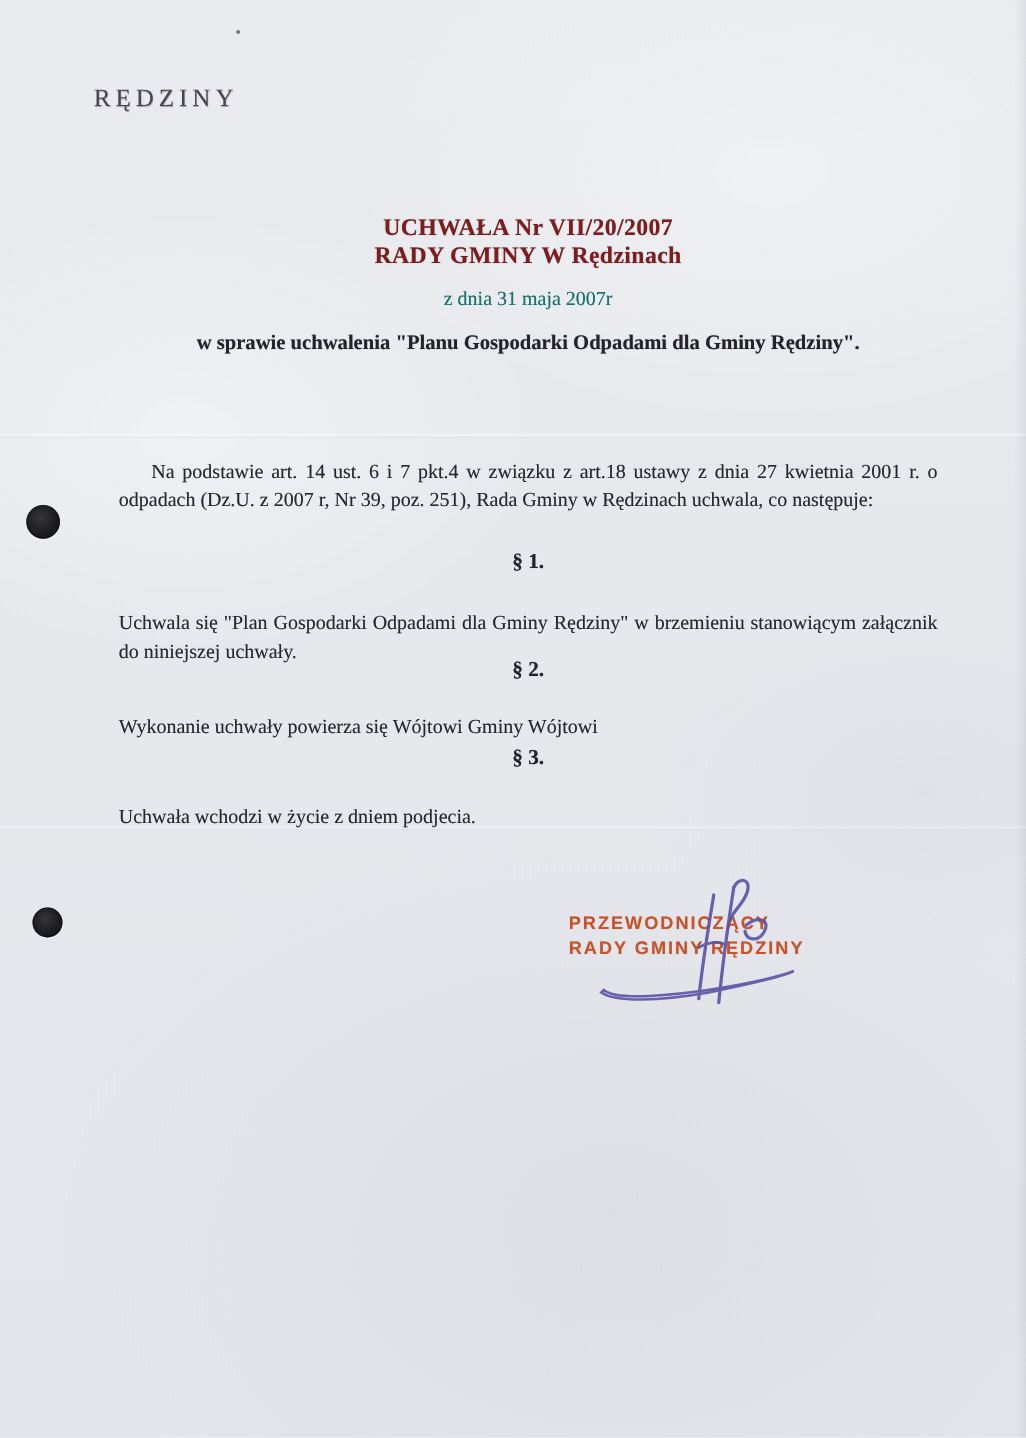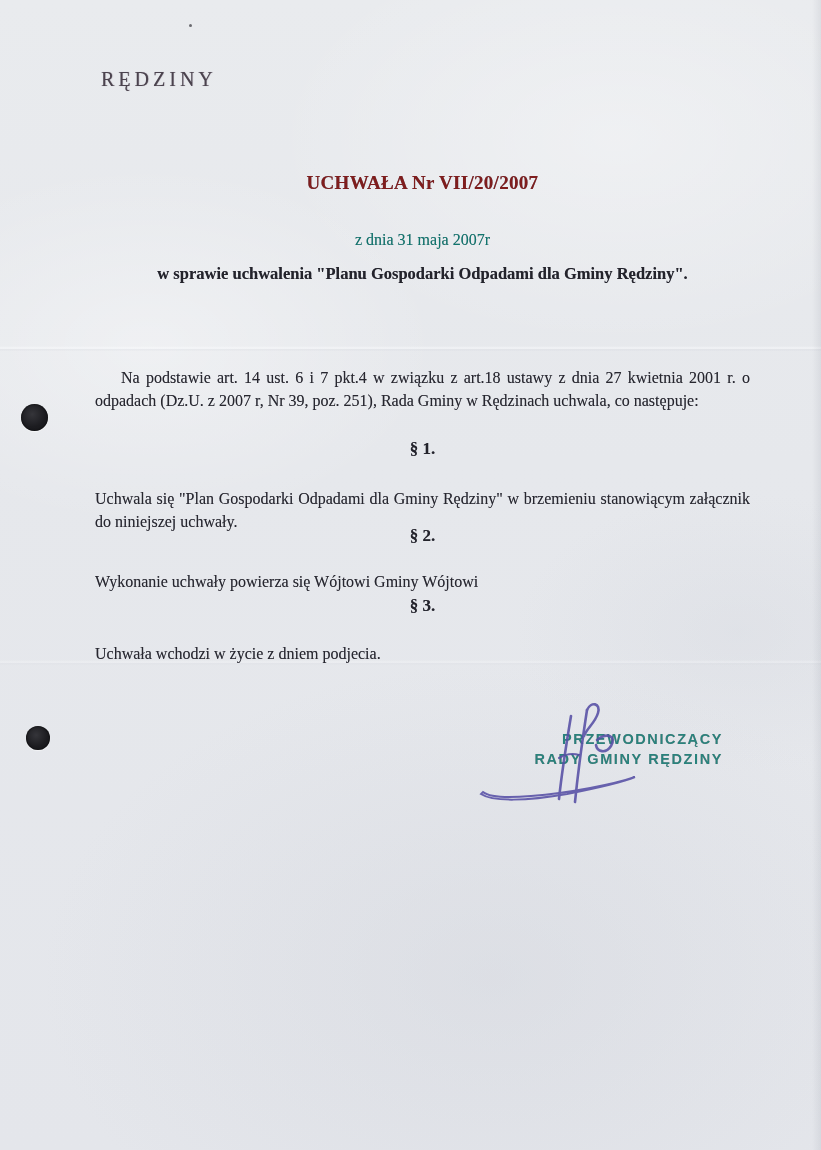--- a/index.html
+++ b/index.html
@@ -37,21 +37,21 @@
   .hole-1{left:21px;top:404px;width:27px;height:27px;}
   .hole-2{left:26px;top:726px;width:24px;height:24px;}
 
   
   .letterhead{
     position:absolute;left:63px;top:68px;
     color:#4b434e;
     font-size:20px;letter-spacing:4px;line-height:23px;
     text-shadow:0.4px 0.4px 0.7px rgba(75,60,80,0.45);
   }
-  .letterhead .lh2{margin-left:38px;text-align:center;}
+  .letterhead .lh2{margin-left:12px;text-align:center;}
 
   
   .col{position:absolute;left:95px;width:655px;}
 
   .doc-title{
     top:172px;text-align:center;
     font-weight:bold;font-size:19px;line-height:22px;color:#7f1d1d;
     letter-spacing:0.3px;
     text-shadow:0 0 0.6px rgba(30,30,50,0.55);
   }
@@ -80,22 +80,22 @@
   }
   .s1-head{top:439px;}
   .s1-text{top:472px;text-align:justify;}
   .s2-head{top:526px;}
   .s2-text{top:555px;}
   .s3-head{top:596px;}
   .s3-text{top:627px;}
 
   
   .stamp{
-    position:absolute;left:455px;top:729px;width:268px;text-align:right;
-    color:#0f766e;
+    position:absolute;left:455px;top:729px;width:268px;text-align:left;
+    color:#c2410c;
     font-family:"Liberation Sans","DejaVu Sans",sans-serif;
     font-weight:600;font-size:14.5px;line-height:20px;letter-spacing:1.6px;
     opacity:0.88;
     text-shadow:0 0 0.6px rgba(224,79,102,0.55);
   }
   .stamp .stamp-name{
     display:block;margin-top:30px;
     font-style:italic;font-weight:600;font-size:17px;letter-spacing:1.2px;
   }
   
@@ -113,20 +113,21 @@
 
 <div class="hole hole-1"></div>
 <div class="hole hole-2"></div>
 
 <div class="letterhead">
   <div class="lh2">RĘDZINY</div>
 </div>
 
 <div class="col doc-title">
   <div>UCHWAŁA Nr VII/20/2007</div>
+  <div>RADY GMINY W  Rędzinach</div>
 </div>
 
 <div class="col doc-date">z dnia 31 maja 2007r</div>
 
 <div class="col doc-subject">w sprawie uchwalenia "Planu Gospodarki Odpadami dla Gminy Rędziny".</div>
 
 <p class="col preamble">Na podstawie art. 14 ust. 6 i 7 pkt.4 w związku z art.18 ustawy z dnia 27 kwietnia 2001 r. o odpadach (Dz.U. z 2007 r, Nr 39, poz. 251), Rada Gminy w Rędzinach uchwala, co następuje:</p>
 
 <div class="col sec-head s1-head">§ 1.</div>
 <p class="col sec-text s1-text">Uchwala się "Plan Gospodarki Odpadami dla Gminy Rędziny" w brzemieniu stanowiącym załącznik do niniejszej uchwały.</p>

